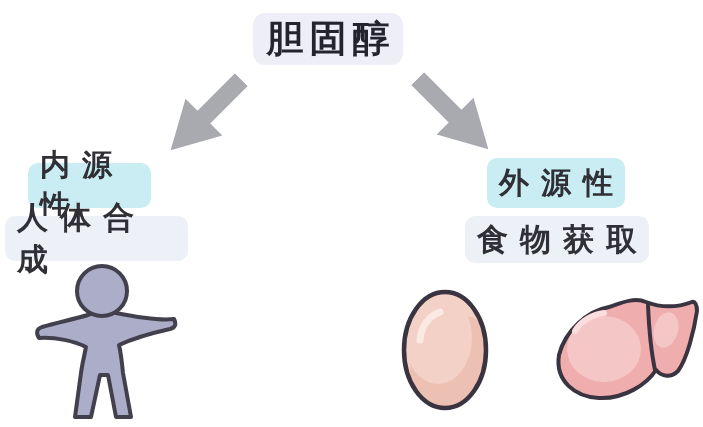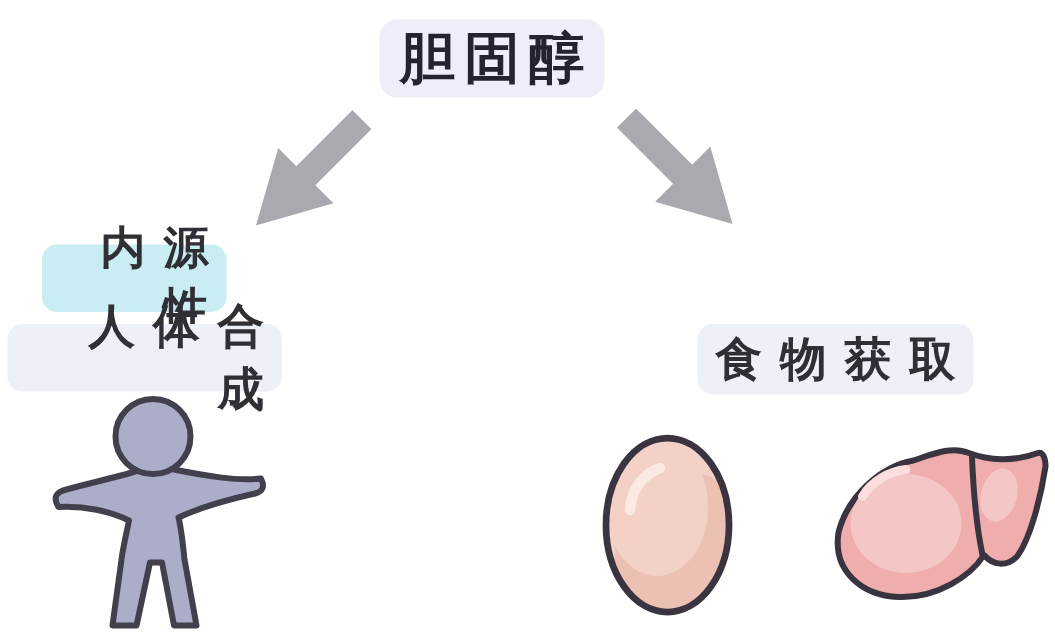--- a/index.html
+++ b/index.html
@@ -10,21 +10,21 @@
   .canvas{
     position:relative;
     width:703px;height:427px;
     background:#ffffff;
     overflow:hidden;
   }
   .badge{
     position:absolute;
     display:flex;align-items:center;justify-content:center;
     box-sizing:border-box;
-    text-align:right;
+    text-align:left;
   }
   .title-badge{
     left:253px;top:13px;width:150px;height:52px;
     background:#edeef8;
     border-radius:12px;
     color:#23242f;
     font-size:37px;font-weight:bold;
     letter-spacing:6px;
     padding-left:6px; 
   }
@@ -77,20 +77,21 @@
   <div class="arrow-box arrow-right-box">
     <svg width="100" height="60" viewBox="0 0 100 60" aria-hidden="true">
       <polygon points="0,21 53,21 53,4 100,30 53,56 53,39 0,39" fill="#a9a9b0"></polygon>
     </svg>
   </div>
 
   <div class="badge cat-badge cat-left">内源性</div>
 
   <div class="badge desc-badge desc-left">人体合成</div>
 
+  <div class="badge cat-badge cat-right">外源性</div>
 
   <div class="badge desc-badge desc-right">食物获取</div>
 
   <div class="illus illus-human">
     <svg width="176" height="166" viewBox="0 0 176 166" aria-hidden="true">
       <path d="M 64,54
                C 50,58 32,62 18,66
                Q 10,69 15,77
                C 32,76 50,80 62,86
                C 60,96 58,104 57,112

